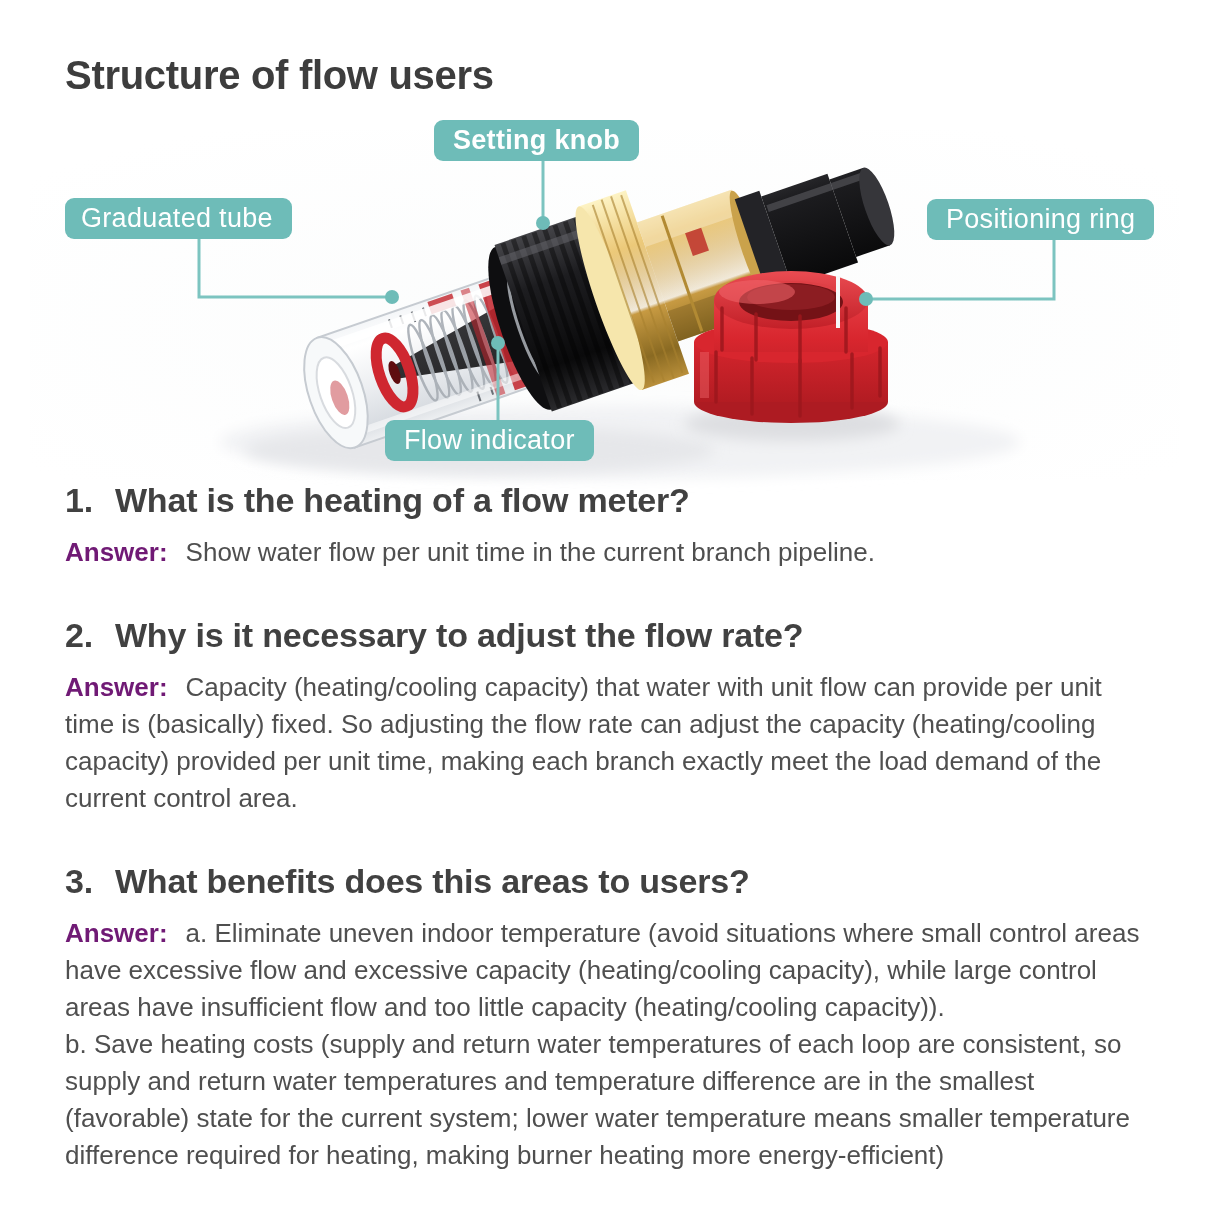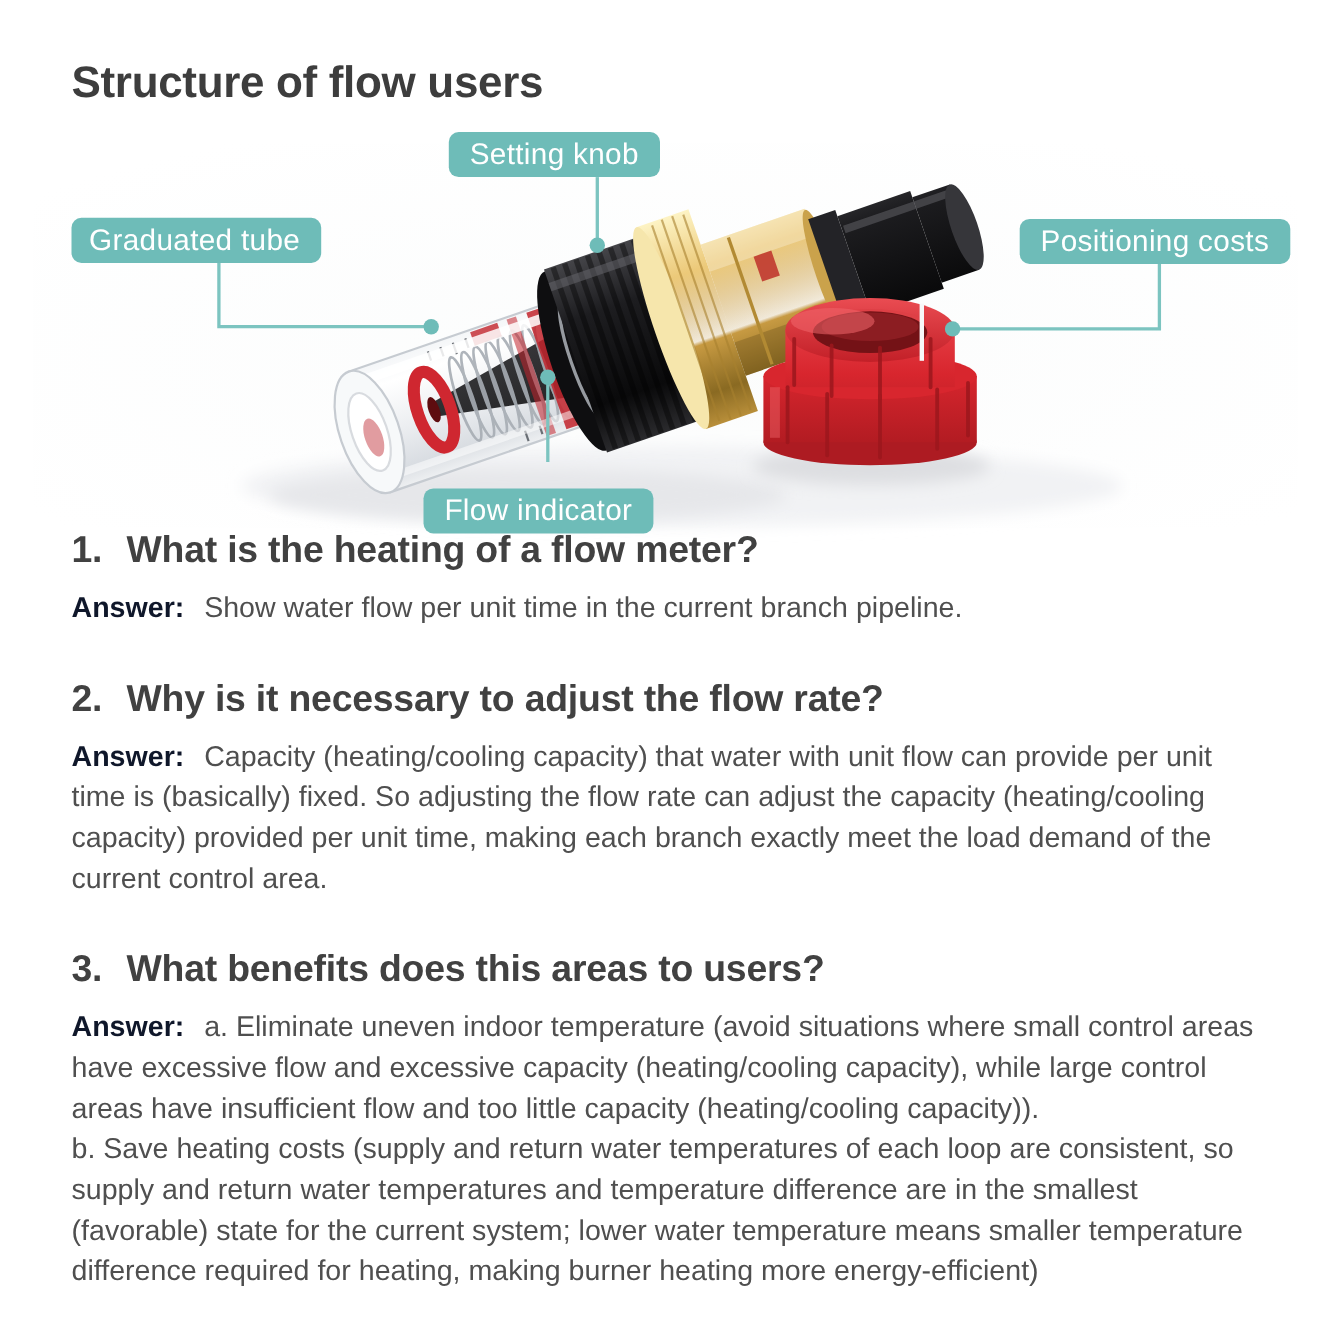--- a/index.html
+++ b/index.html
@@ -5,36 +5,36 @@
   html,body{margin:0;padding:0;background:#ffffff;}
   body{width:1214px;height:1214px;position:relative;overflow:hidden;
        font-family:"Liberation Sans","DejaVu Sans",sans-serif;color:#4a4a4a;}
   .page{position:relative;width:1214px;height:1214px;}
 
   
   .figure-svg{position:absolute;left:0;top:0;width:1214px;height:1214px;pointer-events:none;}
   .part-label{position:absolute;background:#6ebcb8;color:#ffffff;font-size:27px;
               line-height:41px;height:41px;padding:0 19px;border-radius:9px;
               letter-spacing:.3px;white-space:nowrap;}
-  .lbl-setting{left:408px;top:120px;}
+  .lbl-setting{left:434px;top:120px;font-weight:bold;}
   .lbl-tube{left:65px;top:198px;padding-left:16px;}
   .lbl-ring{left:927px;top:199px;}
-  .lbl-flow{left:385px;top:420px;margin-top:24px;}
+  .lbl-flow{left:385px;top:420px;}
 
   
   .text-col{position:absolute;left:65px;top:0;width:1090px;}
   h1{font-size:40px;line-height:46px;font-weight:700;color:#3d3d3d;
      letter-spacing:-.3px;margin:52px 0 0 0;}
   .qa-wrap{margin-top:382px;}
   .qa{margin:0 0 44px 0;}
   .qa h2{font-size:34px;line-height:40px;font-weight:700;color:#414141;
          letter-spacing:-.2px;margin:0 0 14px 0;display:flex;}
   .qa .qnum{margin-right:22px;flex:0 0 auto;}
   .qa p{font-size:26px;line-height:37px;margin:0;color:#4f4f4f;white-space:pre-line;}
-  .qa .alabel{font-weight:700;color:#0f172a;margin-right:18px;white-space:normal;}
+  .qa .alabel{font-weight:700;color:#701a75;margin-right:18px;white-space:normal;}
 </style>
 </head>
 <body>
 
 <div class="page">
 
   <svg class="figure-svg" viewBox="0 0 1214 1214">
     <defs>
       <filter id="soft" x="-40%" y="-40%" width="180%" height="180%">
         <feGaussianBlur stdDeviation="7"></feGaussianBlur>
@@ -197,21 +197,21 @@
     <g fill="#6ebcb8">
       <circle cx="543" cy="223" r="7"></circle>
         <circle cx="392" cy="297" r="7"></circle>
       <circle cx="866" cy="299" r="7"></circle>
         <circle cx="498" cy="343" r="7"></circle>
     </g>
   </svg>
 
   <div class="part-label lbl-setting">Setting knob</div>
   <div class="part-label lbl-tube">Graduated tube</div>
-  <div class="part-label lbl-ring">Positioning costs</div>
+  <div class="part-label lbl-ring">Positioning ring</div>
   <div class="part-label lbl-flow">Flow indicator</div>
 
   <div class="text-col">
     <h1>Structure of flow users</h1>
 
     <div class="qa-wrap">
 
       <section class="qa">
         <h2>
           <span class="qnum">1.</span>

